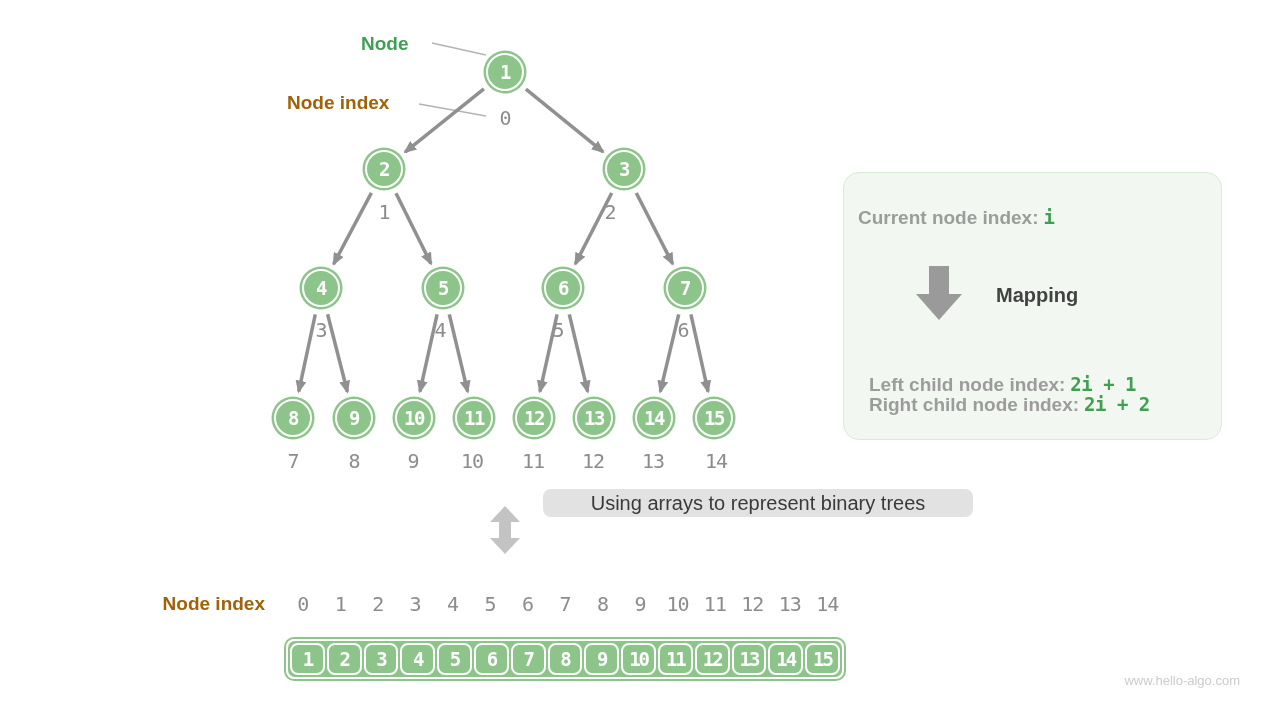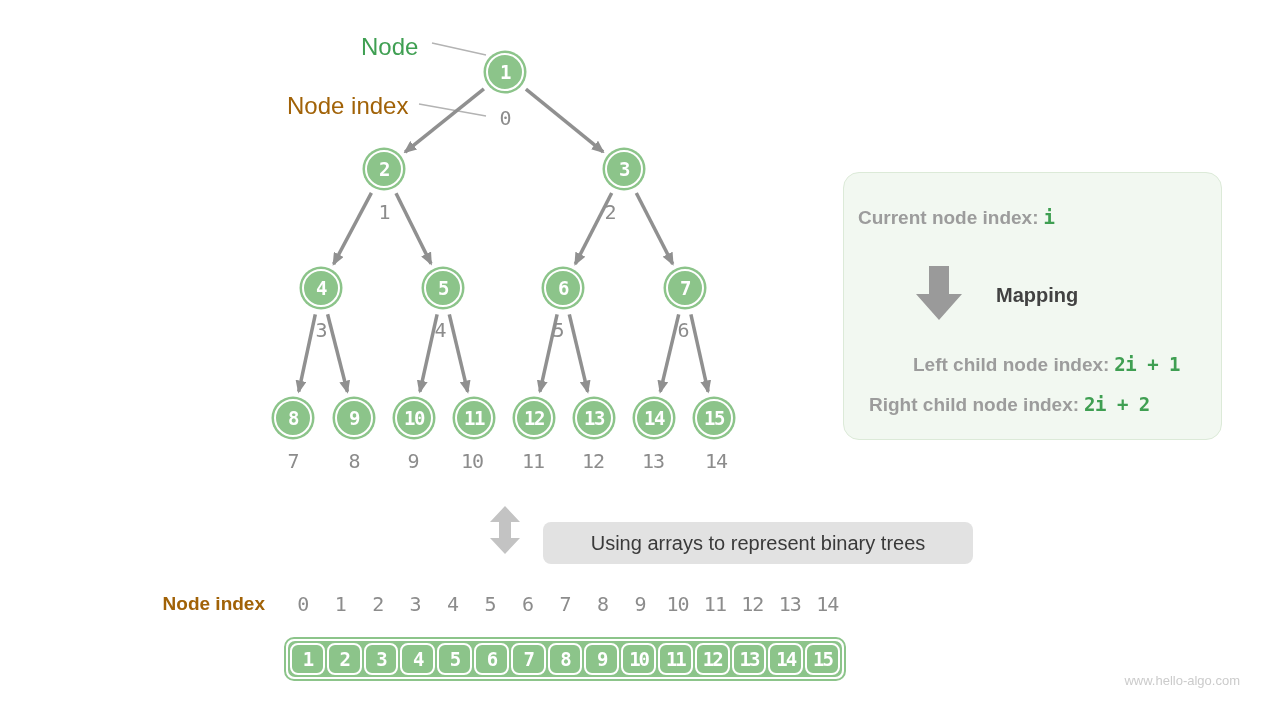--- a/index.html
+++ b/index.html
@@ -18,41 +18,41 @@
     color:#ffffff; font-family:"DejaVu Sans Mono", monospace; font-weight:bold;
     font-size:19px; letter-spacing:-1.5px; box-sizing:border-box;
   }
   .tindex {
     position:absolute; transform:translate(-50%,-50%);
     color:#8c8c8c; font-family:"DejaVu Sans Mono", monospace; font-size:20px;
     letter-spacing:-1px; white-space:nowrap;
   }
 
   
-  .ptr-label { position:absolute; font-size:24px; font-weight:normal; white-space:nowrap; }
+  .ptr-label { position:absolute; font-size:19px; font-weight:bold; white-space:nowrap; }
   .green-text { color:#3f9f52; }
   .gray-text  { color:#a16207; }
 
   
   .panel {
     position:absolute; left:843px; top:172px; width:379px; height:268px;
     background:#f2f8f1; border:1.5px solid #dcead8; border-radius:16px;
     box-sizing:border-box;
   }
   .panel-line { position:absolute; font-size:19px; font-weight:bold; white-space:nowrap; }
   .panel-label { color:#9c9c9c; }
   .panel-code {
     color:#3f9f52; font-family:"DejaVu Sans Mono", monospace; font-weight:bold;
     margin-left:5px; letter-spacing:-0.5px;
   }
   .mapping-text { position:absolute; left:152px; top:111px; font-size:20px; font-weight:bold; color:#424242; }
 
   
   .pill {
-    position:absolute; left:543px; top:522px; width:430px; height:42px;
+    position:absolute; left:543px; top:489px; width:430px; height:28px;
     background:#e2e2e2; border-radius:8px; display:flex; align-items:center; justify-content:center;
     font-size:20px; color:#3a3a3a;
   }
 
   
   .row-label { position:absolute; font-size:19px; font-weight:bold; text-align:right; white-space:nowrap; }
   .index-row {
     position:absolute; left:284px; top:592px; width:562px; height:24px; display:flex;
   }
   .index-row span {
@@ -148,21 +148,21 @@
     </div>
 
   <div class="panel">
     <div class="panel-line" style="left:14px; top:33px;">
       <span class="panel-label">Current node index:</span><span class="panel-code">i</span>
     </div>
     <svg class="abs" style="left:72px; top:93px;" width="46" height="54" viewBox="0 0 46 54">
       <path d="M13,0 H33 V28 H46 L23,54 L0,28 H13 Z" fill="#9a9a9a"></path>
     </svg>
     <div class="mapping-text">Mapping</div>
-    <div class="panel-line" style="left:25px; top:180px;margin-left:44px;">
+    <div class="panel-line" style="left:25px; top:200px;">
       <span class="panel-label">Left child node index:</span><span class="panel-code">2i + 1</span>
     </div>
     <div class="panel-line" style="left:25px; top:220px;">
       <span class="panel-label">Right child node index:</span><span class="panel-code">2i + 2</span>
     </div>
   </div>
 
   <svg class="abs" style="left:490px; top:506px;" width="30" height="48" viewBox="0 0 30 48">
     <path d="M15,0 L30,16 L21,16 L21,32 L30,32 L15,48 L0,32 L9,32 L9,16 L0,16 Z" fill="#c3c3c3"></path>
   </svg>

